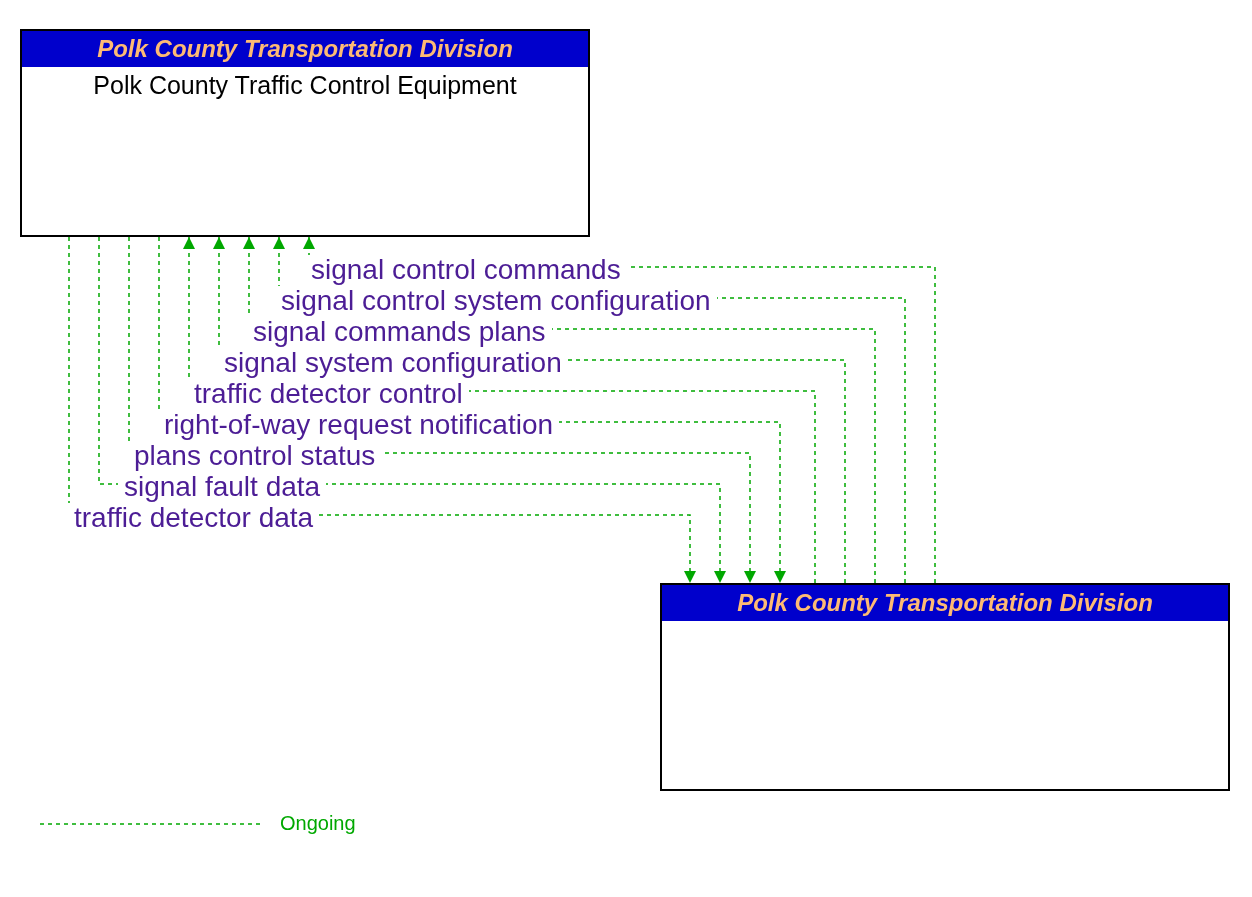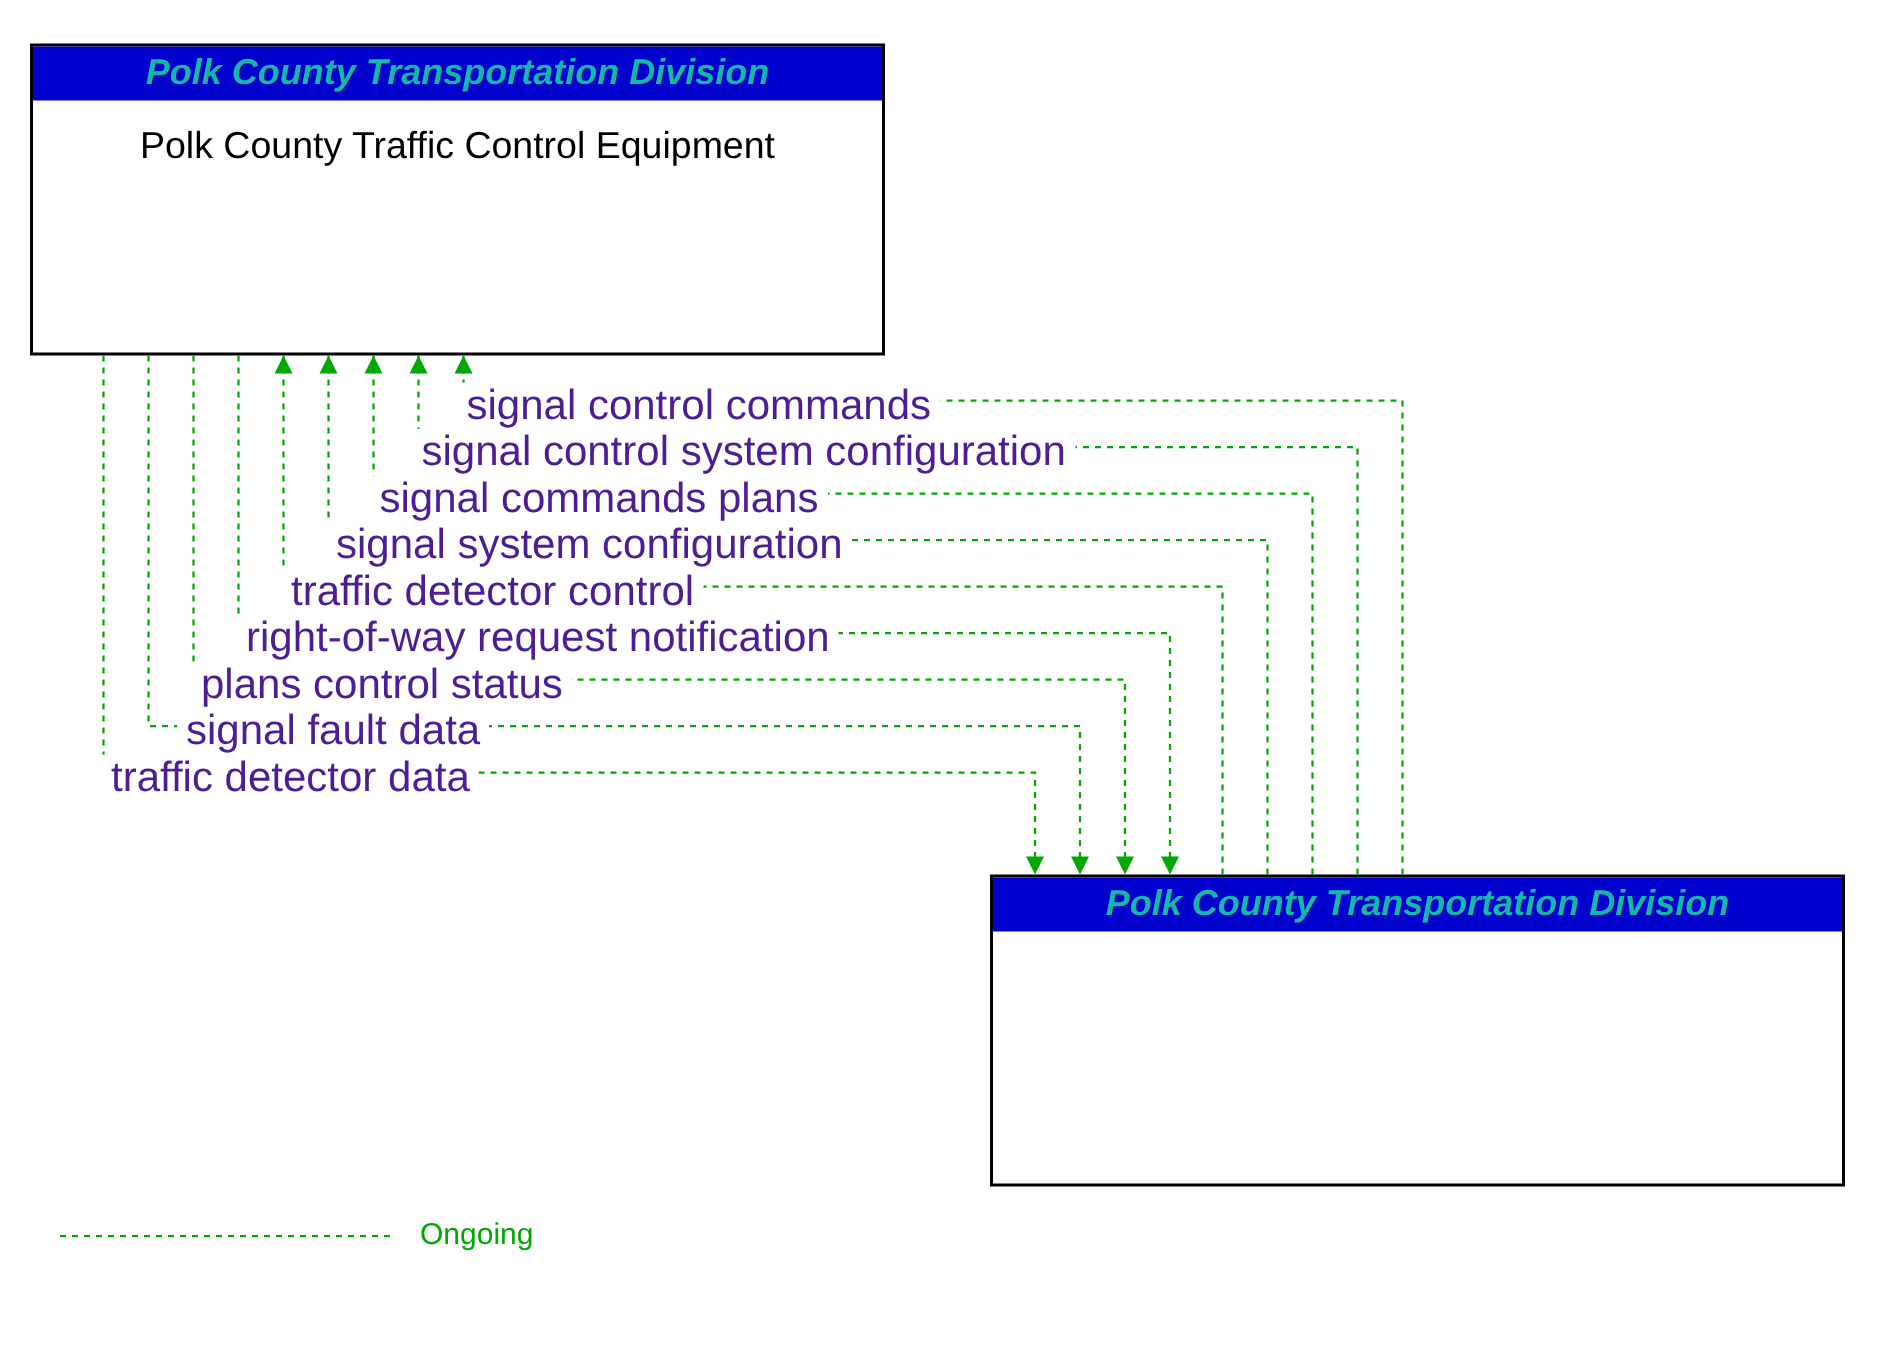--- a/index.html
+++ b/index.html
@@ -17,33 +17,33 @@
     height: 897px;
   }
   .box {
     position: absolute;
     border: 2px solid #000;
     background: #fff;
     box-sizing: border-box;
   }
   .box-header {
     background: #0000cc;
-    color: #14b8a6;
+    color: #fdba74;
     font-size: 24px;
     font-weight: bold;
     font-style: italic;
     text-align: center;
     padding: 4px 6px;
     white-space: nowrap;
   }
   .box-title {
     color: #000;
     font-size: 25px;
     text-align: center;
-    padding: 16px 6px;
+    padding: 4px 6px;
     white-space: nowrap;
   }
   .flow-label {
     position: absolute;
     color: #4c1d95;
     font-size: 28px;
     background: #fff;
     padding: 0 6px;
     white-space: nowrap;
     line-height: 1.08;

